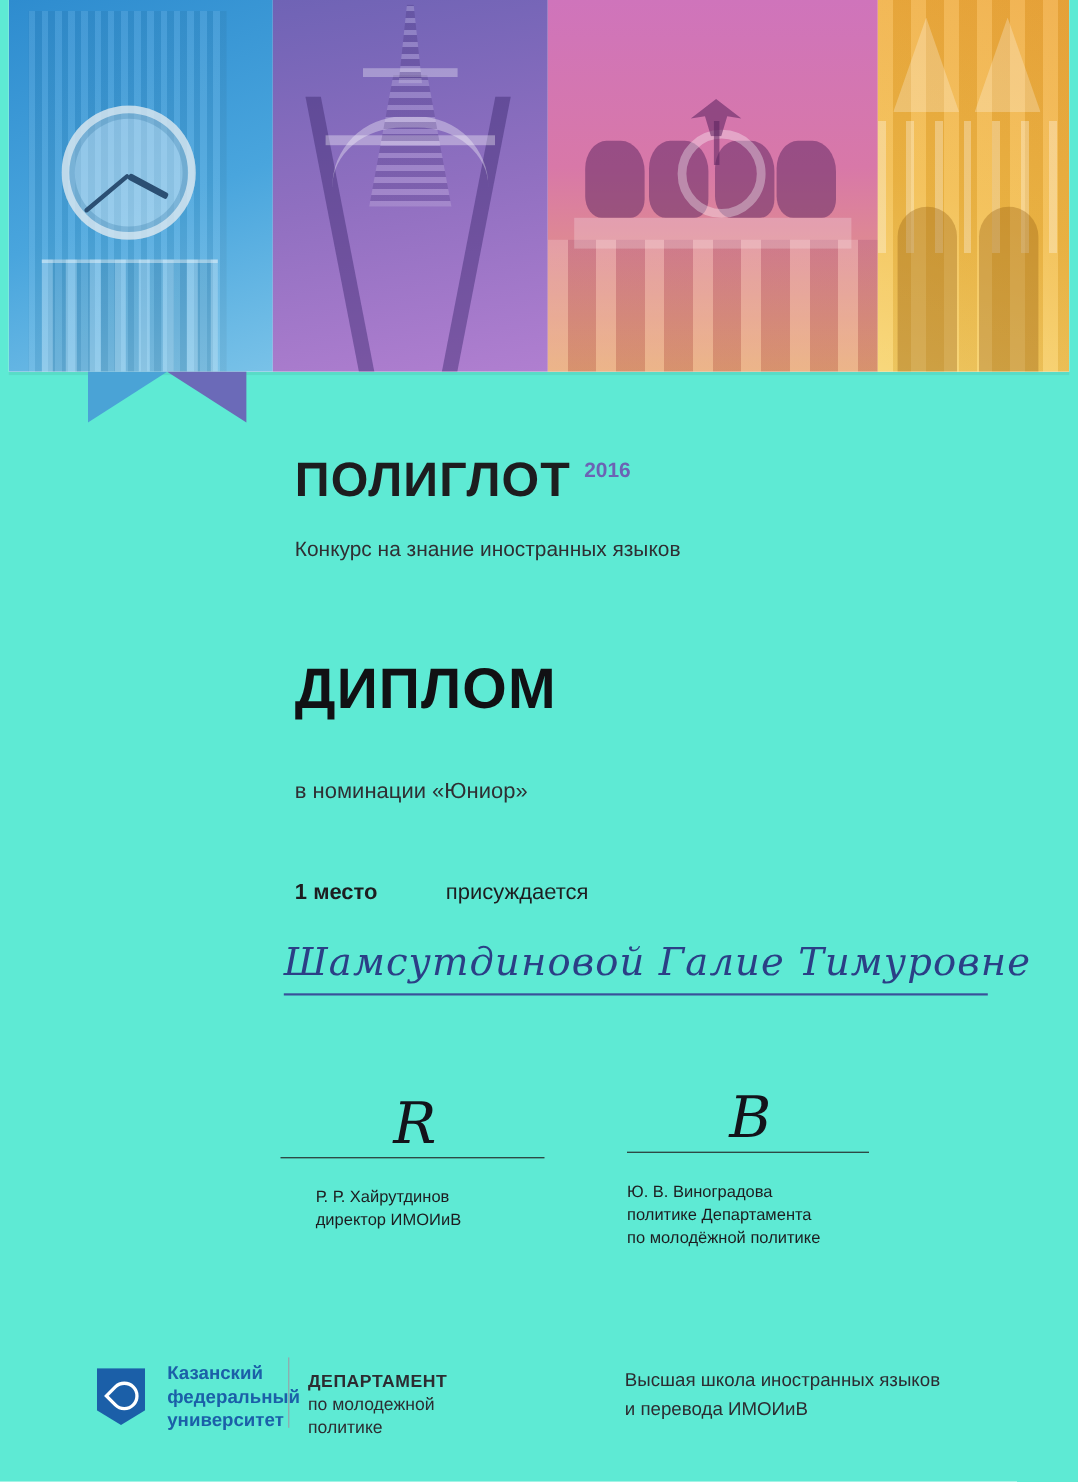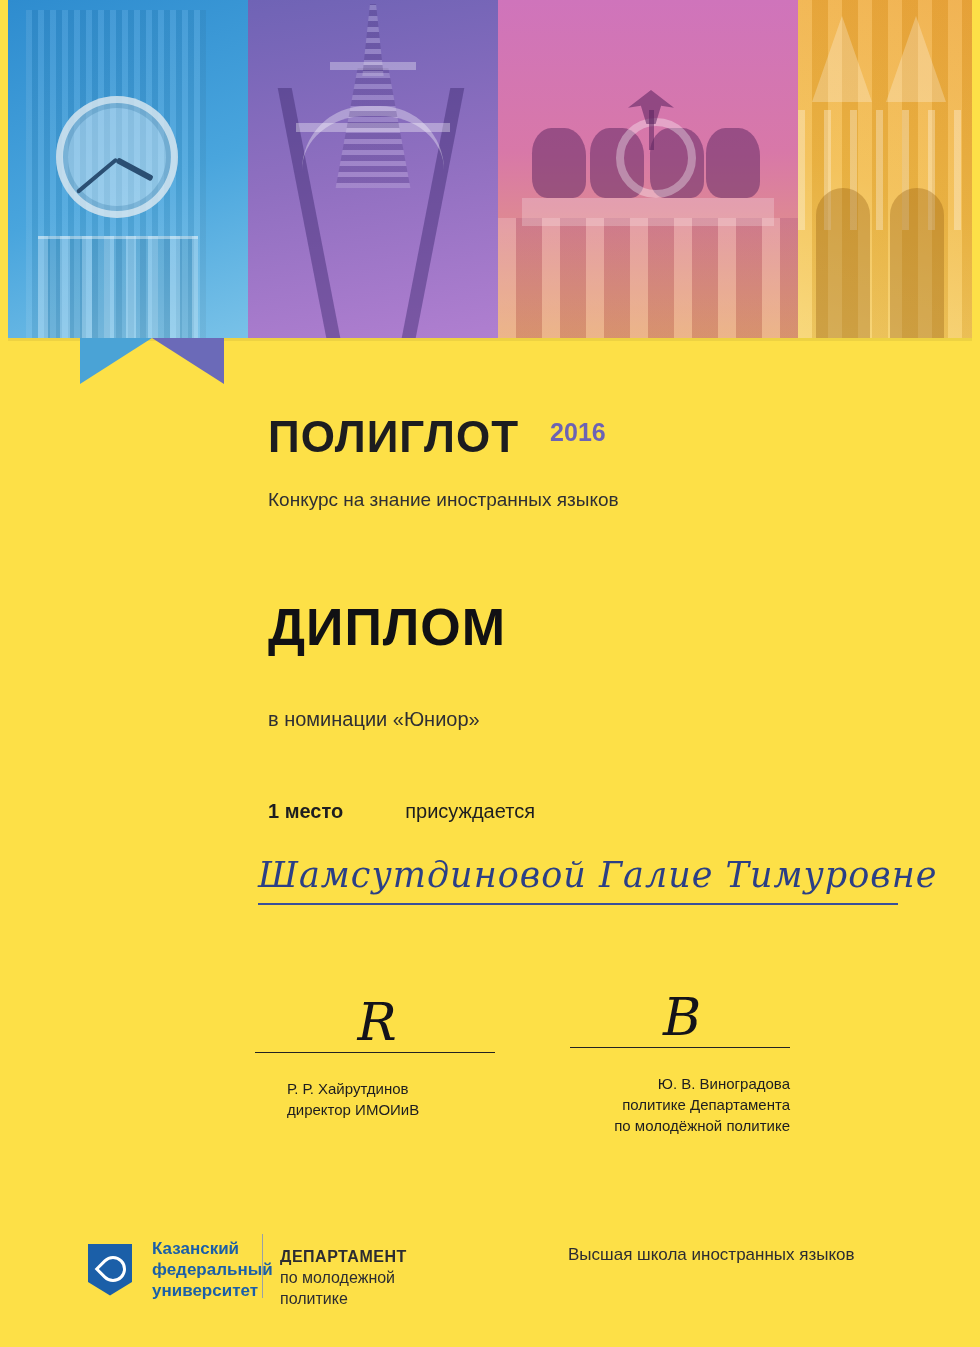--- a/index.html
+++ b/index.html
@@ -7,21 +7,21 @@
     padding: 0;
     background: #ffffff;
   }
   body {
     font-family: "Liberation Sans", sans-serif;
   }
   .page {
     position: relative;
     width: 980px;
     height: 1347px;
-    background: #fde047;
+    background: #5eead4;
     overflow: hidden;
   }
 
   
   .header-band {
     position: absolute;
     left: 8px;
     top: 0;
     width: 964px;
     height: 338px;
@@ -181,21 +181,21 @@
   .content { position: absolute; left: 0; top: 0; width: 980px; }
   .brand {
     position: absolute; left: 268px; top: 412px;
     display: flex; align-items: flex-start; gap: 12px;
   }
   .brand-name {
     font-size: 44px; font-weight: 700; letter-spacing: 1px;
     color: #1d1d1f;
   }
   .brand-year {
-    font-size: 25px; font-weight: 700; color: #6c63b4; margin-top: 6px; margin-left: 19px;
+    font-size: 19px; font-weight: 700; color: #6c63b4; margin-top: 6px;
   }
   .subtitle {
     position: absolute; left: 268px; top: 485px;
     font-size: 19px; line-height: 29px; color: #2f2f33;
     max-width: 600px;
   }
   .diploma-title {
     position: absolute; left: 268px; top: 597px;
     font-size: 52px; font-weight: 700; letter-spacing: 1px; color: #111114;
   }
@@ -241,21 +241,21 @@
     border-bottom: 1.5px solid #222;
     width: 100%;
   }
   .sig-name {
     margin-top: 25px;
     font-size: 15px; line-height: 21px; color: #1d1d20;
     text-align: left;
     padding-left: 2px;
   }
   .sig-left .sig-name { padding-left: 32px; }
-  .sig-right .sig-name { padding-left: 0; text-align: right; }
+  .sig-right .sig-name { padding-left: 0; }
 
   
   .footer { position: absolute; left: 0; top: 1230px; width: 980px; }
   .kfu {
     position: absolute; left: 88px; top: 8px;
     display: flex; align-items: center; gap: 20px;
   }
   .kfu-crest {
     width: 44px; height: 52px;
     background: #1b5fa8;
@@ -396,17 +396,18 @@
       <div class="divider-v"></div>
 
       <div class="dept">
         <div class="dept-title">ДЕПАРТАМЕНТ</div>
         <div>по молодежной</div>
         <div>политике</div>
       </div>
 
       <div class="school">
         <div>Высшая школа иностранных языков</div>
+        <div>и перевода ИМОИиВ</div>
       </div>
     </div>
 
   </div>
 </div>
 
 </body></html>

